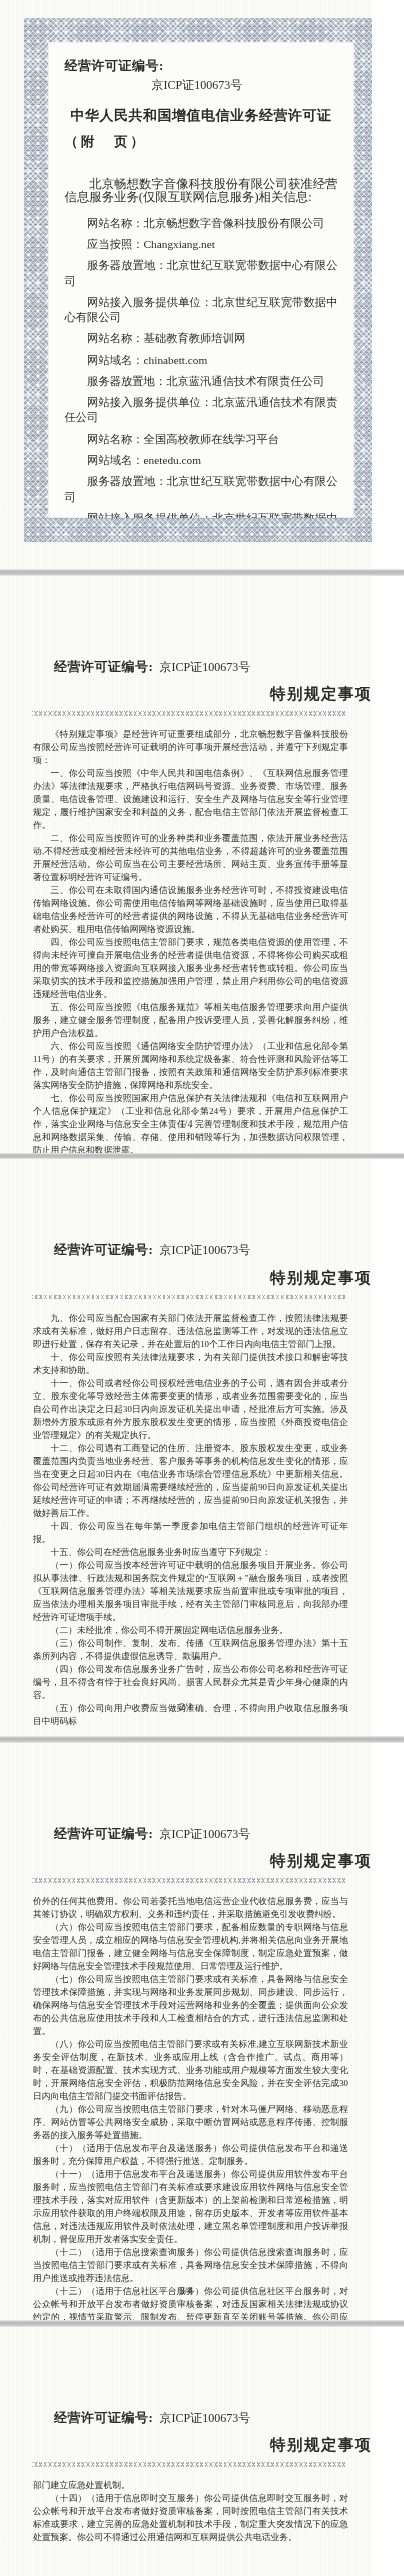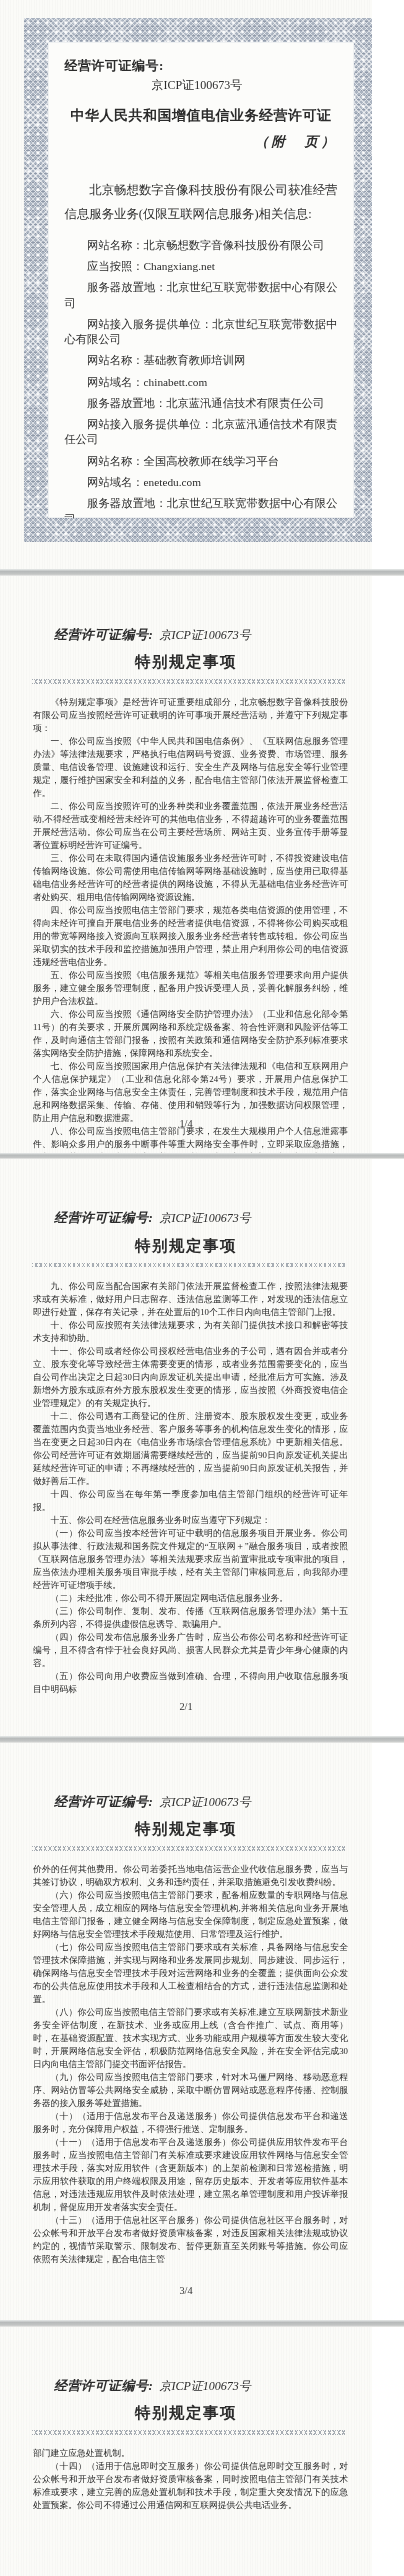--- a/index.html
+++ b/index.html
@@ -16,32 +16,32 @@
       radial-gradient(circle at 4.6px 4.6px, rgba(255,255,255,0.95) 0 1px, rgba(255,255,255,0) 2.1px),
       repeating-linear-gradient(45deg, rgba(255,255,255,0.55) 0 1px, rgba(255,255,255,0) 1px 3.6px),
       repeating-linear-gradient(-45deg, rgba(255,255,255,0.55) 0 1px, rgba(255,255,255,0) 1px 3.6px),
       repeating-linear-gradient(0deg, rgba(88,99,120,0.30) 0 1px, rgba(88,99,120,0) 1px 4.6px);
     background-size:9.3px 9.3px,auto,auto,auto;}
   .cert-inner{width:100%;height:100%;box-sizing:border-box;background:#fcfcfa;padding:15.5px 16.5px;overflow:hidden;
     box-shadow:inset 0 0 0 0.5px #e2e5ea;}
   .lic-label{font-size:13px;font-weight:700;letter-spacing:0.5px;}
   .lic-no{font-size:12px;margin:2.1px 0 0 87px;}
   .cert-title{margin:13.4px 0 0 0;text-align:center;font-size:14px;font-weight:700;letter-spacing:0.5px;}
-  .cert-subtitle{margin-top:7.2px;text-align:right;font-size:13.4px;font-weight:700;letter-spacing:3.1px;font-style:italic;}
-  .cert-intro{margin:27px 0 12px 0;font-size:12.4px;line-height:24px;text-indent:2em;text-align:justify;}
+  .cert-subtitle{margin-top:7.2px;text-align:left;font-size:13.4px;font-weight:700;letter-spacing:3.1px;}
+  .cert-intro{margin:27px 0 12px 0;font-size:12.4px;line-height:13px;text-indent:2em;text-align:justify;}
   .cert-fields{margin-top:8px;}
   .field{margin:5.7px 0 0 0;font-size:11.3px;line-height:15.5px;text-indent:2em;text-align:justify;}
 
   
   .sheet-sp{height:577px;}
   .sheet-sp.last{height:548px;}
-  .sp-head{padding:50px 0 0 54px;font-style:italic;}
+  .sp-head{padding:82px 0 0 54px;}
   .sp-label{font-size:13px;font-weight:700;letter-spacing:0.5px;}
   .sp-no{font-size:12px;margin-left:4.1px;}
-  .sp-title{margin:8.2px 0 0 0;text-align:center;font-size:15.5px;font-weight:700;letter-spacing:1.5px;}
+  .sp-title{margin:8.2px 0 0 0;text-align:right;font-size:15.5px;font-weight:700;letter-spacing:1.5px;}
   .sp-rule{height:4.6px;margin:6.2px 25px 0 32px;opacity:.85;
     background-image:
       repeating-linear-gradient(120deg,#99a0a8 0 1px,transparent 1px 4.1px),
       repeating-linear-gradient(60deg,#99a0a8 0 1px,transparent 1px 4.1px);}
   .sp-body{margin:12.4px 24px 0 33px;font-size:8.8px;line-height:13px;text-align:justify;color:#262626;}
   .sp-body p{margin:0;text-indent:2em;}
   .sp-body p.cont{text-indent:0;}
   .folio{position:absolute;left:0;right:0;bottom:24px;text-align:center;font-size:10.3px;color:#333;}
 </style>
 </head>
@@ -131,20 +131,21 @@
   <h2 class="sp-title">特别规定事项</h2>
   <div class="sp-rule"></div>
   <div class="sp-body">
     <p class="cont">价外的任何其他费用。你公司若委托当地电信运营企业代收信息服务费，应当与其签订协议，明确双方权利、义务和违约责任，并采取措施避免引发收费纠纷。</p>
     <p>（六）你公司应当按照电信主管部门要求，配备相应数量的专职网络与信息安全管理人员，成立相应的网络与信息安全管理机构,并将相关信息向业务开展地电信主管部门报备，建立健全网络与信息安全保障制度，制定应急处置预案，做好网络与信息安全管理技术手段规范使用、日常管理及运行维护。</p>
     <p>（七）你公司应当按照电信主管部门要求或有关标准，具备网络与信息安全管理技术保障措施，并实现与网络和业务发展同步规划、同步建设、同步运行，确保网络与信息安全管理技术手段对运营网络和业务的全覆盖；提供面向公众发布的公共信息应使用技术手段和人工检查相结合的方式，进行违法信息监测和处置。</p>
     <p>（八）你公司应当按照电信主管部门要求或有关标准,建立互联网新技术新业务安全评估制度，在新技术、业务或应用上线（含合作推广、试点、商用等）时，在基础资源配置、技术实现方式、业务功能或用户规模等方面发生较大变化时，开展网络信息安全评估，积极防范网络信息安全风险，并在安全评估完成30日内向电信主管部门提交书面评估报告。</p>
     <p>（九）你公司应当按照电信主管部门要求，针对木马僵尸网络、移动恶意程序、网站仿冒等公共网络安全威胁，采取中断仿冒网站或恶意程序传播、控制服务器的接入服务等处置措施。</p>
     <p>（十）（适用于信息发布平台及递送服务）你公司提供信息发布平台和递送服务时，充分保障用户权益，不得强行推送、定制服务。</p>
     <p>（十一）（适用于信息发布平台及递送服务）你公司提供应用软件发布平台服务时，应当按照电信主管部门有关标准或要求建设应用软件网络与信息安全管理技术手段，落实对应用软件（含更新版本）的上架前检测和日常巡检措施，明示应用软件获取的用户终端权限及用途，留存历史版本、开发者等应用软件基本信息，对违法违规应用软件及时依法处理，建立黑名单管理制度和用户投诉举报机制，督促应用开发者落实安全责任。</p>
+    <p>（十二）（适用于信息搜索查询服务）你公司提供信息搜索查询服务时，应当按照电信主管部门要求或有关标准，具备网络信息安全技术保障措施，不得向用户推送或推荐违法信息。</p>
     <p>（十三）（适用于信息社区平台服务）你公司提供信息社区平台服务时，对公众帐号和开放平台发布者做好资质审核备案，对违反国家相关法律法规或协议约定的，视情节采取警示、限制发布、暂停更新直至关闭账号等措施。你公司应依照有关法律规定，配合电信主管</p>
   </div>
   <div class="folio">3/4</div>
 </section>
 
 <div class="gap"></div>
 
 <section class="sheet sheet-sp last">
   <div class="sp-head">
     <span class="sp-label">经营许可证编号:</span>

